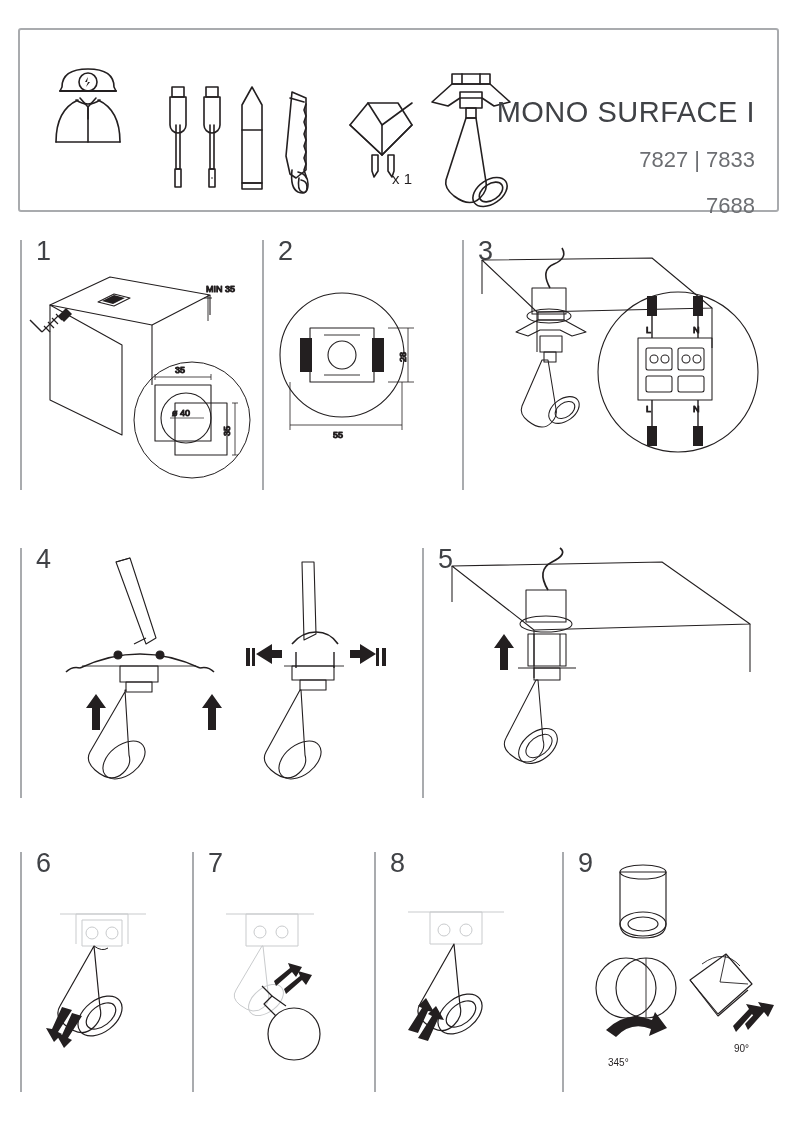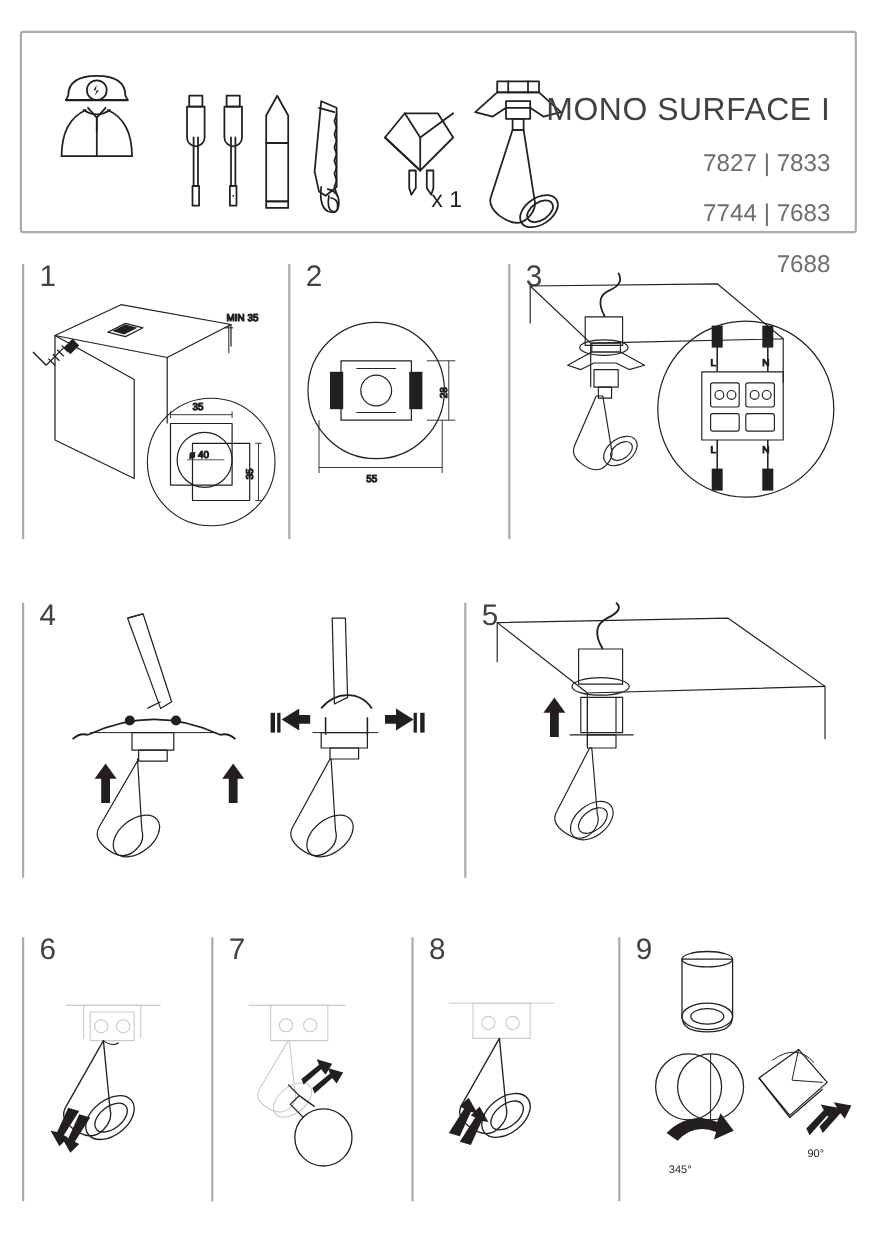--- a/index.html
+++ b/index.html
@@ -12,35 +12,35 @@
     overflow:hidden;
   }
   .page{position:absolute;left:0;top:0;width:793px;height:1122px;}
 
   
   .header-box{
     position:absolute;left:18px;top:28px;width:757px;height:180px;
     border:2px solid #a9abae;border-radius:3px;background:#fff;
   }
   .title-block{
-    position:absolute;right:22px;top:55px;text-align:right;
+    position:absolute;right:22px;top:67px;text-align:right;
   }
   .title-main{
     font-size:29px;letter-spacing:0.5px;color:#404246;line-height:1.05;
     font-family:"Liberation Sans", sans-serif;
   }
   .title-codes{
     font-size:22px;color:#6c6e72;line-height:1.18;margin-top:20px;
   }
 
   
   .tools{position:absolute;left:0;top:0;width:520px;height:180px;}
 
   .lamp-count{
-    position:absolute;left:372px;top:140px;font-size:21px;color:#231f20;
+    position:absolute;left:372px;top:140px;font-size:15px;color:#231f20;
   }
 
   
   .panel{position:absolute;}
   .panel .bar{
     position:absolute;left:0;top:0;width:2px;height:100%;
     background:#a9abae;
   }
   .panel .num{
     position:absolute;left:16px;top:-4px;font-size:27px;color:#404246;
@@ -125,21 +125,20 @@
           <ellipse cx="471" cy="162" rx="13" ry="8" transform="rotate(-34 471 162)"></ellipse>
         </g>
       </g>
     </svg>
 
     <div class="lamp-count">x 1</div>
 
     <div class="title-block">
       <div class="title-main">MONO SURFACE I</div>
       <div class="title-codes">7827 | 7833</div>
-      <div class="title-codes">7744 | 7683</div>
       <div class="title-codes">7688</div>
     </div>
   </div>
 
   <div class="panel" style="left:20px;top:240px;width:230px;height:250px;">
     <div class="bar"></div>
     <div class="num">1</div>
     <svg class="art" viewBox="0 0 230 250">
       <g fill="none" stroke="#231f20" stroke-width="1.1" stroke-linejoin="round">
 

